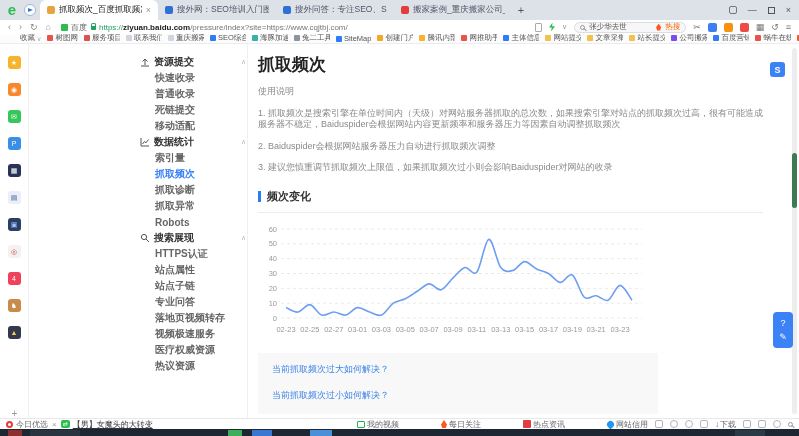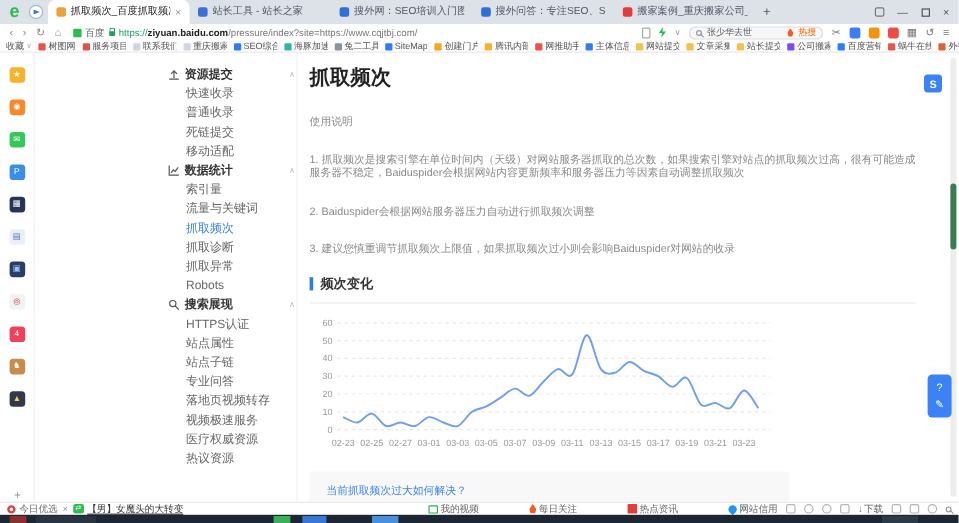--- a/index.html
+++ b/index.html
@@ -40,50 +40,50 @@
   .mag::after{content:'';position:absolute;width:4px;height:1px;background:#999;transform:rotate(45deg);right:-3px;bottom:-1px;}
   .flame{width:5px;height:7px;background:#ff5722;clip-path:polygon(50% 0,100% 55%,80% 100%,20% 100%,0 55%);margin-left:auto;}
   .hotword{color:#f60;}
   .toolic{font-size:9px;color:#777;}
   .sq{width:9px;height:9px;border-radius:2px;}
   .sq.blue{background:#3b7ff0;}
   .sq.orange{background:#f5930f;}
   .sq.red{background:#ee4b46;}
 
   
-  .bmbar{position:absolute;top:34px;left:0;right:0;height:10px;background:#fcfcfd;border-bottom:1px solid #ececec;display:flex;align-items:center;padding-left:0;font-size:7.5px;color:#555;overflow:hidden;}
+  .bmbar{position:absolute;top:34px;left:0;right:0;height:10px;background:#fcfcfd;border-bottom:1px solid #ececec;display:flex;align-items:flex-end;padding-left:15px;font-size:7.5px;color:#555;overflow:hidden;}
   .bm{display:flex;align-items:center;gap:2px;padding:0 3px;flex:0 0 auto;}
   .bm-ic{width:6px;height:6px;border-radius:1px;flex:0 0 auto;}
   .bm-star{font-size:7px;line-height:7px;}
   .bm-label{max-width:28px;overflow:hidden;white-space:nowrap;}
   .bm-caret{color:#aaa;font-size:6px;}
 
   
   .appstrip{position:absolute;left:0;top:44px;width:29px;height:374px;background:#fff;border-right:1px solid #f0f0f0;}
   .app-ic{width:13px;height:13px;border-radius:3px;margin:0 auto 14px auto;display:flex;align-items:center;justify-content:center;}
   .app-ic span{font-size:7px;line-height:7px;}
   .strip-plus,.strip-menu{position:absolute;left:0;width:29px;text-align:center;color:#999;font-size:10px;}
   .strip-plus{bottom:36px;}
   .strip-menu{bottom:12px;}
 
   
   .sidenav{position:absolute;left:140px;top:54px;width:106px;}
   .nav-row{display:flex;align-items:center;height:16px;font-size:10px;color:#333;}
   .nav-row .g-ic{width:14px;display:flex;align-items:center;}
   .nav-row.group{font-weight:bold;}
   .nav-caret{margin-left:auto;color:#bbb;font-size:7px;font-weight:normal;}
-  .nav-row.child{padding-left:15px;color:#666;font-weight:normal;}
+  .nav-row.child{padding-left:15px;color:#666;font-weight:bold;}
   .nav-row.child.active{color:#3981f7;}
   .vdivider{position:absolute;left:247px;top:44px;width:1px;height:374px;background:#f0f0f0;}
 
   
   .content{position:absolute;left:250px;top:44px;width:521px;height:374px;overflow:hidden;}
   .page-title{margin:9px 0 5px 8px;font-size:17px;font-weight:bold;color:#222;}
   .usage{margin-left:8px;width:505px;font-size:9px;color:#8a8a8a;line-height:11.5px;}
-  .usage .u-line{margin-top:20px;}
+  .usage .u-line{margin-top:10px;}
   .sect{display:flex;align-items:center;margin:15px 0 0 8px;}
   .sect-bar{width:3px;height:11px;background:#2b7cf0;margin-right:6px;}
   .sect-title{font-size:11px;font-weight:bold;color:#333;}
   .sect-hr{border:none;border-top:1px solid #ececec;margin:8px 0 0 8px;width:505px;}
   .chartwrap{position:relative;margin:4px 0 0 0;height:130px;}
   .faqbox{margin:6px 0 0 8px;width:400px;background:#f8f8f9;padding:10px 14px 12px 14px;}
   .faq-link{display:block;font-size:9px;color:#3e84e9;text-decoration:none;}
   .faq-link + .faq-link{margin-top:13px;}
   .hr2{border:none;border-top:1px solid #e9e9e9;margin:13px 0 0 8px;width:505px;}
 
@@ -123,24 +123,20 @@
   <div class="tabbar">
     <div class="logo-e">e</div>
     <div class="nav-circle"></div>
     <div id="tabs" style="display:flex;height:20px;">
         <div class="tab active">
           <span class="favicon" style="background: rgb(232, 163, 61);"></span>
           <span class="tab-title">抓取频次_百度抓取频次调整工具</span>
           <span class="tab-close">×</span>
         </div>
         <div class="tab">
-          <span class="favicon" style="background: rgb(58, 111, 216);"></span>
-          <span class="tab-title">站长工具 - 站长之家</span>
-        </div>
-        <div class="tab">
           <span class="favicon" style="background: rgb(47, 111, 214);"></span>
           <span class="tab-title">搜外网：SEO培训入门图文教程</span>
         </div>
         <div class="tab">
           <span class="favicon" style="background: rgb(47, 111, 214);"></span>
           <span class="tab-title">搜外问答：专注SEO、SEM</span>
         </div>
         <div class="tab">
           <span class="favicon" style="background: rgb(226, 60, 60);"></span>
           <span class="tab-title">搬家案例_重庆搬家公司_重庆搬</span>
@@ -328,21 +324,20 @@
       <div class="nav-row group">
         <span class="g-ic">
           <svg width="10" height="10" viewBox="0 0 10 10">
             <path d="M1 1 V9 H9 M2.5 7 L4.5 4.5 L6 5.8 L8.5 2.5" fill="none" stroke="#555" stroke-width="1"></path>
           </svg>
         </span>
         <span>数据统计</span>
         <span class="nav-caret">∧</span>
       </div>
       <div class="nav-row child">索引量</div>
-      <div class="nav-row child">流量与关键词</div>
       <div class="nav-row child active">抓取频次</div>
       <div class="nav-row child">抓取诊断</div>
       <div class="nav-row child">抓取异常</div>
       <div class="nav-row child">Robots</div>
       <div class="nav-row group">
         <span class="g-ic">
           <svg width="10" height="10" viewBox="0 0 10 10">
             <circle cx="4" cy="4" r="2.6" fill="none" stroke="#555" stroke-width="1"></circle>
             <path d="M6 6 L9 9" stroke="#555" stroke-width="1"></path>
           </svg>

